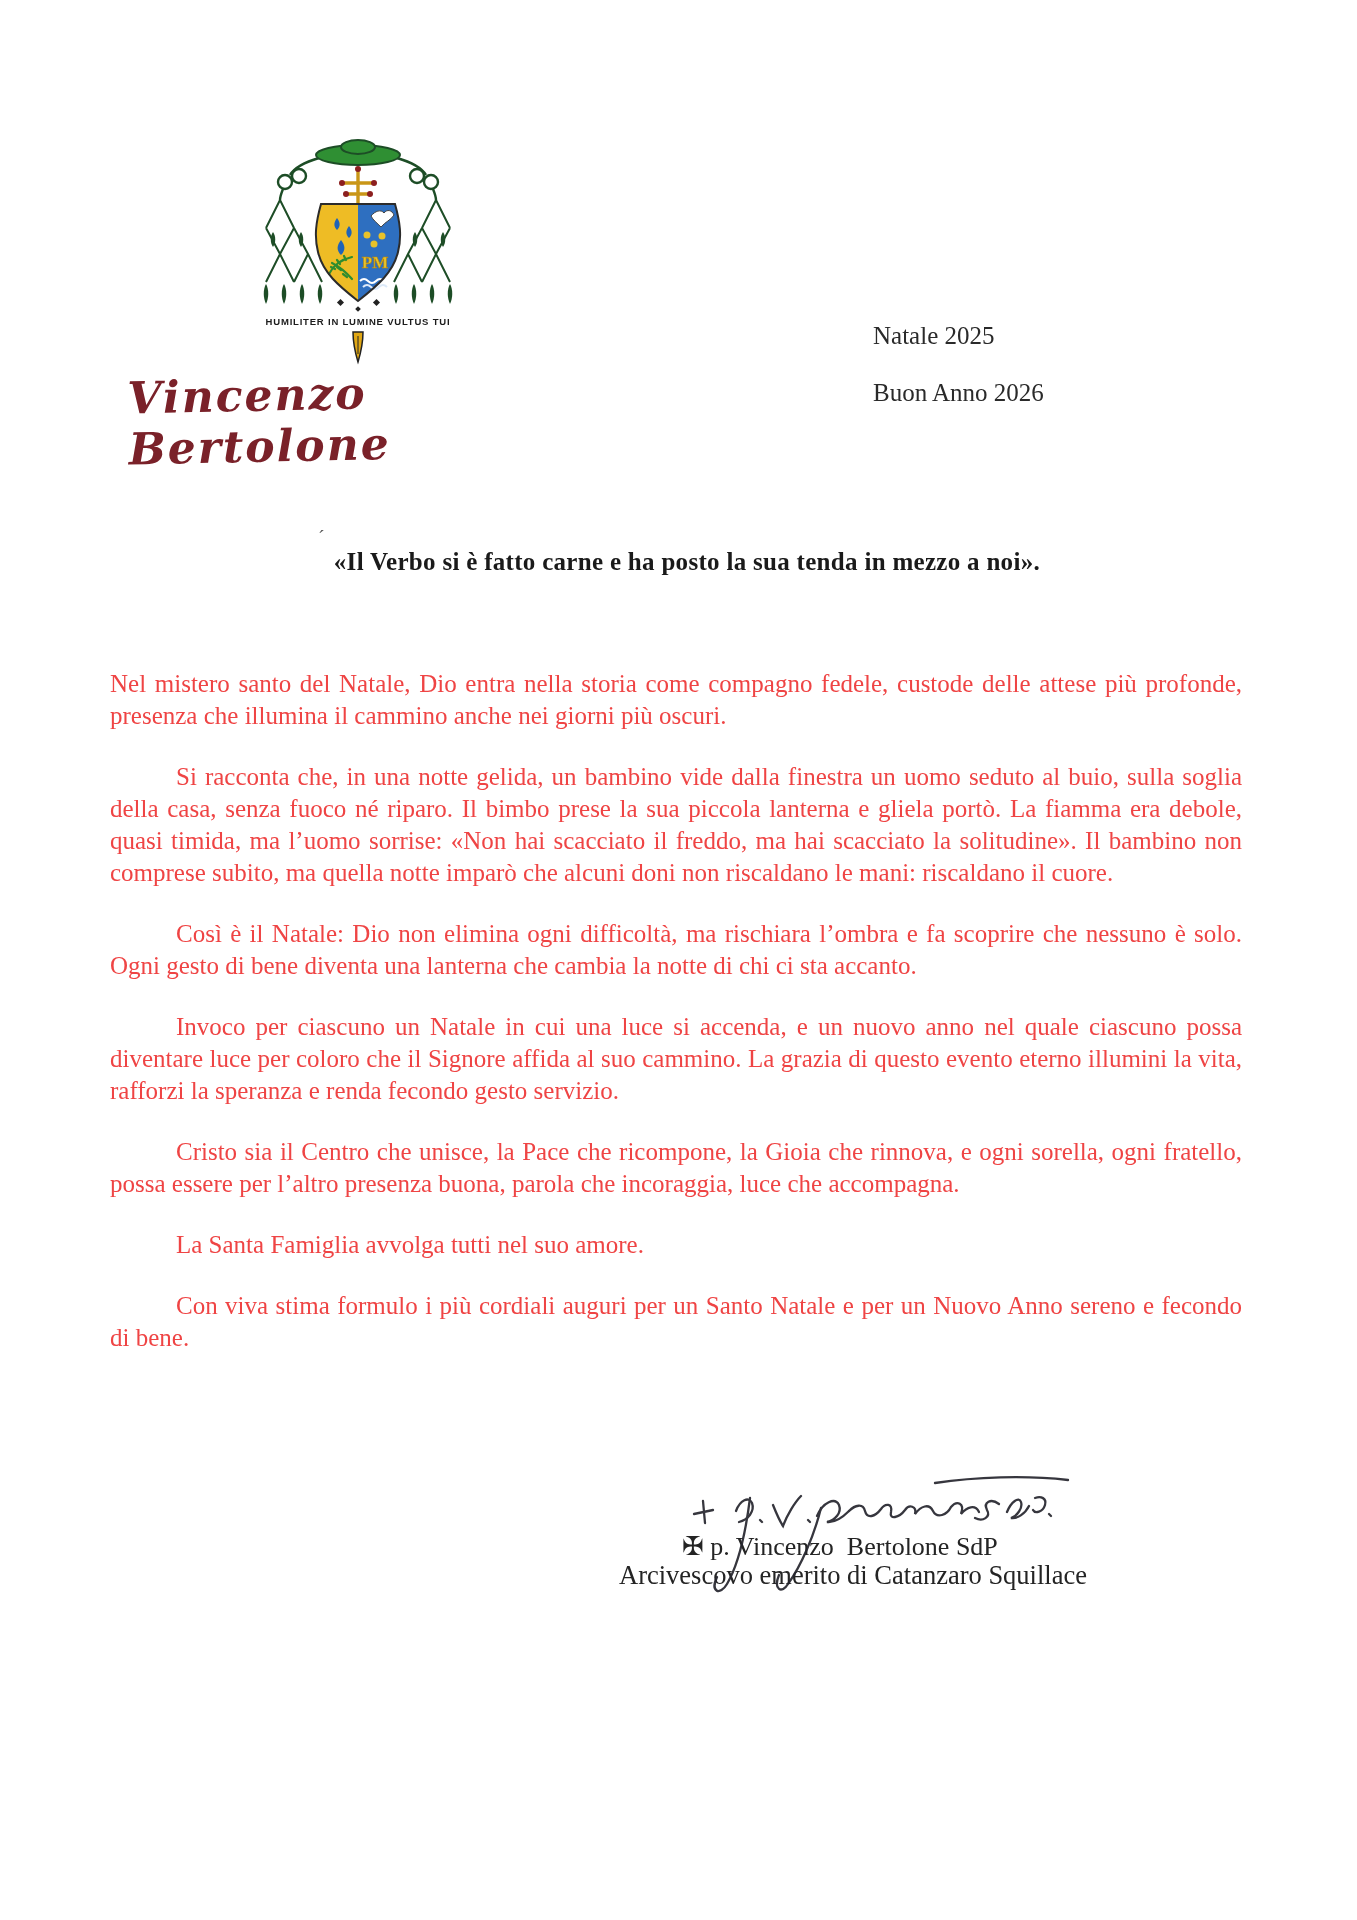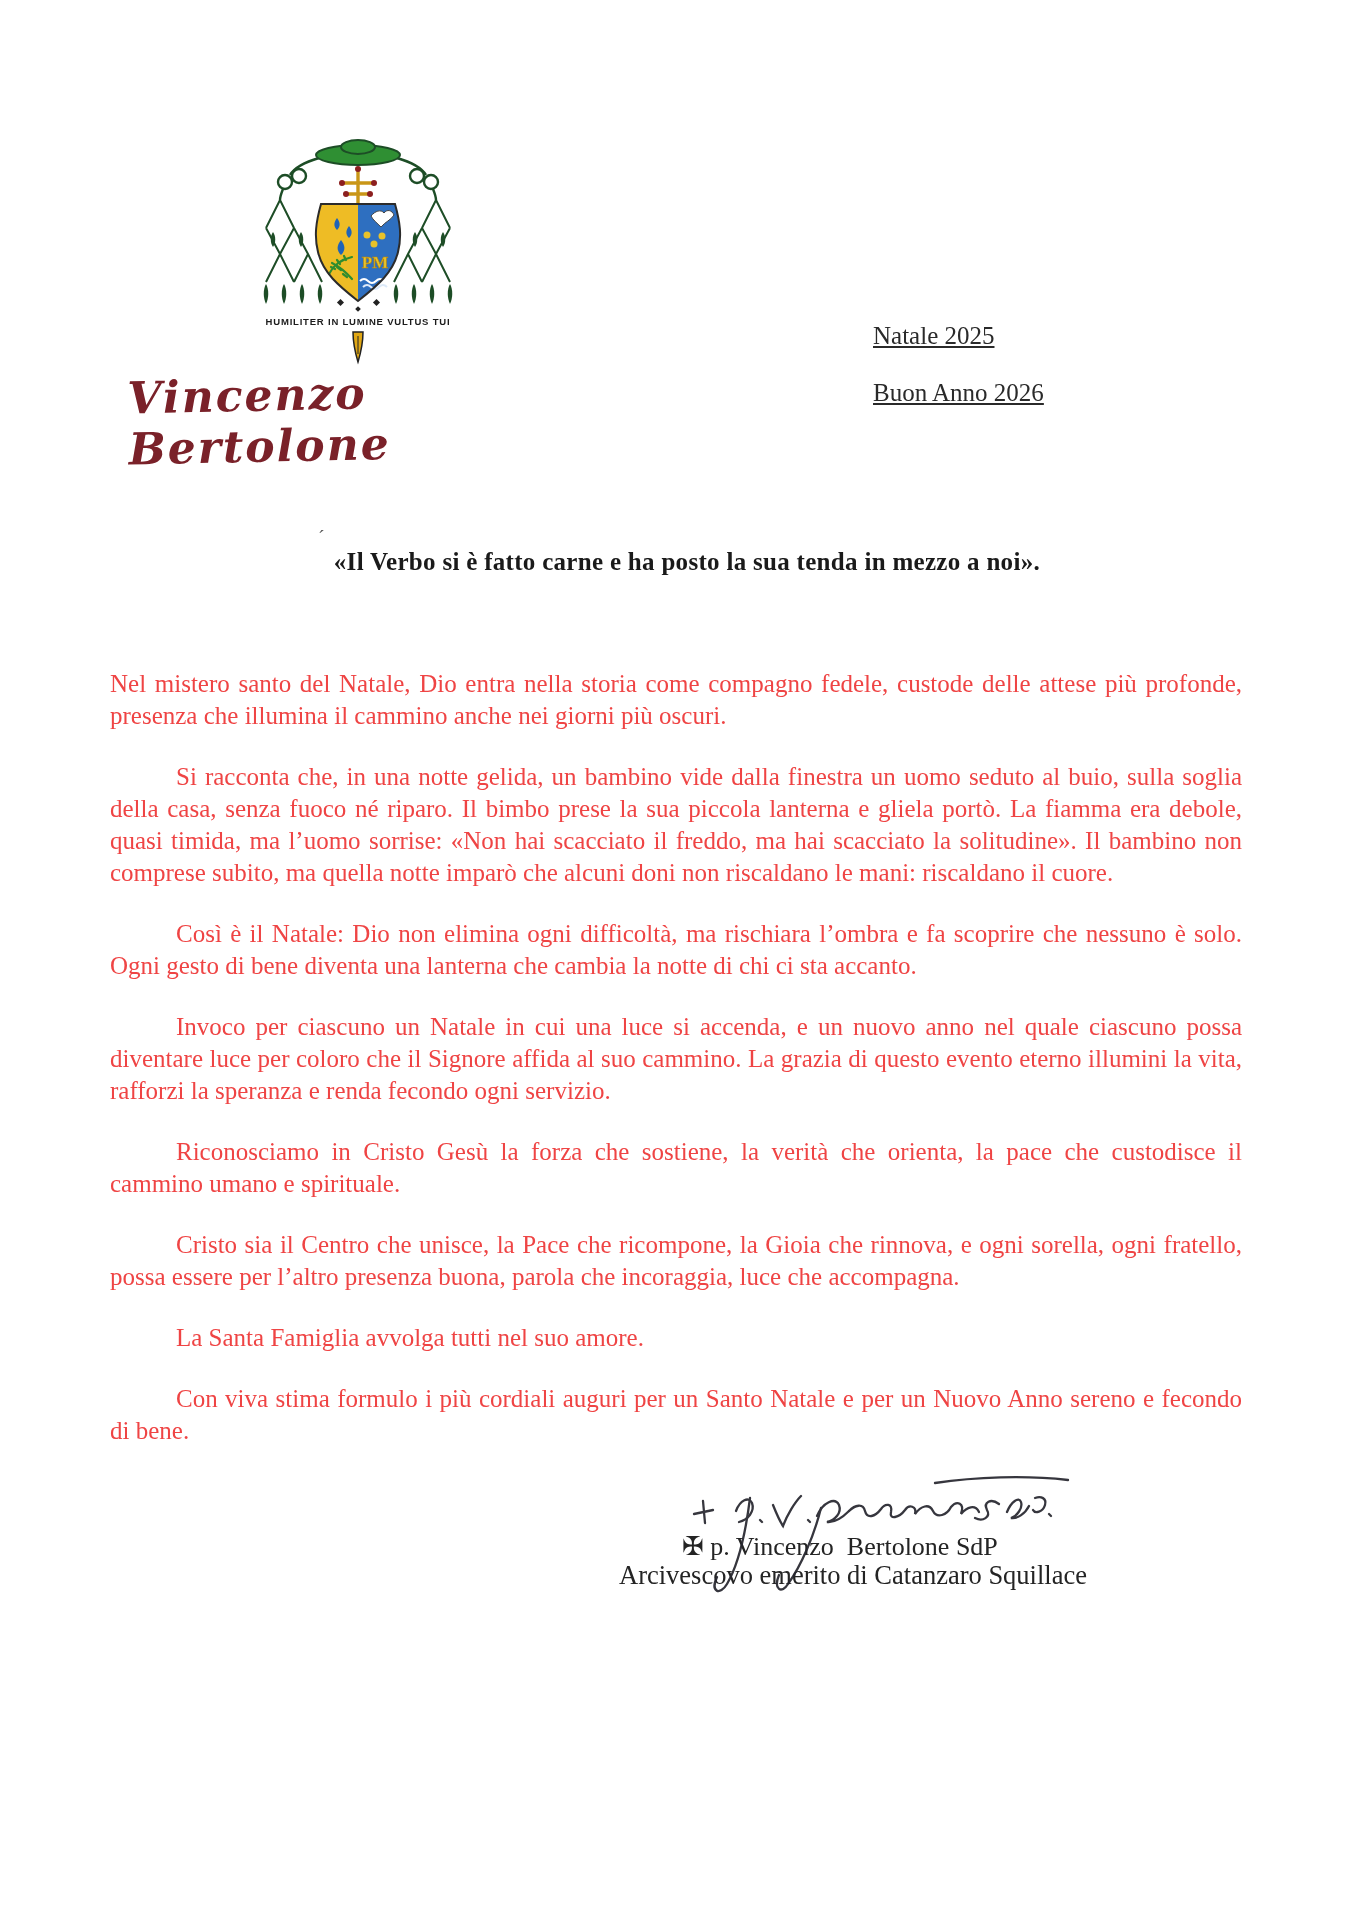--- a/index.html
+++ b/index.html
@@ -15,21 +15,21 @@
   .crest{position:absolute;left:255px;top:136px;width:210px;height:232px;}
   .script-name{
     position:absolute;left:128px;top:368px;width:420px;
     font-family:"DejaVu Serif", serif;
     font-style:italic;font-weight:bold;
     font-size:44px;letter-spacing:2px;
     color:#7a2129;
     transform:rotate(-1.2deg);
   }
   .dates{position:absolute;left:873px;top:322px;font-size:25px;color:#2a2a2a;}
-  .dates .date-line{margin:0 4px 29px 0;text-decoration:underline;}
+  .dates .date-line{margin:0 4px 29px 0;}
   .letter-title{
     position:absolute;left:110px;top:548px;width:930px;
     text-align:right;font-weight:bold;font-size:25px;color:#1a1a1a;
     letter-spacing:0.3px;
   }
   .title-artifact{
     position:absolute;left:318px;top:527px;font-size:20px;color:#555;
   }
   .body-text{
     position:absolute;left:110px;top:668px;width:1132px;
@@ -170,22 +170,21 @@
   </div>
 
   <div class="title-artifact">´</div>
 
   <div class="letter-title">«Il Verbo si è fatto carne e ha posto la sua tenda in mezzo a noi».</div>
 
   <div class="body-text">
     <p>Nel mistero santo del Natale, Dio entra nella storia come compagno fedele, custode delle attese più profonde, presenza che illumina il cammino anche nei giorni più oscuri.</p>
     <p class="indent">Si racconta che, in una notte gelida, un bambino vide dalla finestra un uomo seduto al buio, sulla soglia della casa, senza fuoco né riparo. Il bimbo prese la sua piccola lanterna e gliela portò. La fiamma era debole, quasi timida, ma l’uomo sorrise: «Non hai scacciato il freddo, ma hai scacciato la solitudine». Il bambino non comprese subito, ma quella notte imparò che alcuni doni non riscaldano le mani: riscaldano il cuore.</p>
     <p class="indent">Così è il Natale: Dio non elimina ogni difficoltà, ma rischiara l’ombra e fa scoprire che nessuno è solo. Ogni gesto di bene diventa una lanterna che cambia la notte di chi ci sta accanto.</p>
-    <p class="indent">Invoco per ciascuno un Natale in cui una luce si accenda, e un nuovo anno nel quale ciascuno possa diventare luce per coloro che il Signore affida al suo cammino. La grazia di questo evento eterno illumini la vita, rafforzi la speranza e renda fecondo ogni servizio.</p>
-    <p class="indent">Riconosciamo in Cristo Gesù la forza che sostiene, la verità che orienta, la pace che custodisce il cammino umano e spirituale.</p>
+    <p class="indent">Invoco per ciascuno un Natale in cui una luce si accenda, e un nuovo anno nel quale ciascuno possa diventare luce per coloro che il Signore affida al suo cammino. La grazia di questo evento eterno illumini la vita, rafforzi la speranza e renda fecondo gesto servizio.</p>
     <p class="indent">Cristo sia il Centro che unisce, la Pace che ricompone, la Gioia che rinnova, e ogni sorella, ogni fratello, possa essere per l’altro presenza buona, parola che incoraggia, luce che accompagna.</p>
     <p class="indent">La Santa Famiglia avvolga tutti nel suo amore.</p>
     <p class="indent">Con viva stima formulo i più cordiali auguri per un Santo Natale e per un Nuovo Anno sereno e fecondo di bene.</p>
   </div>
 
   <div class="sig-name">✠ p. Vincenzo  Bertolone SdP</div>
   <div class="sig-role">Arcivescovo emerito di Catanzaro Squillace</div>
 
   <svg class="sig-script" viewBox="0 0 520 138">
     <g fill="none" stroke="#26262e" stroke-width="2.3" stroke-linecap="round" opacity="0.92">

